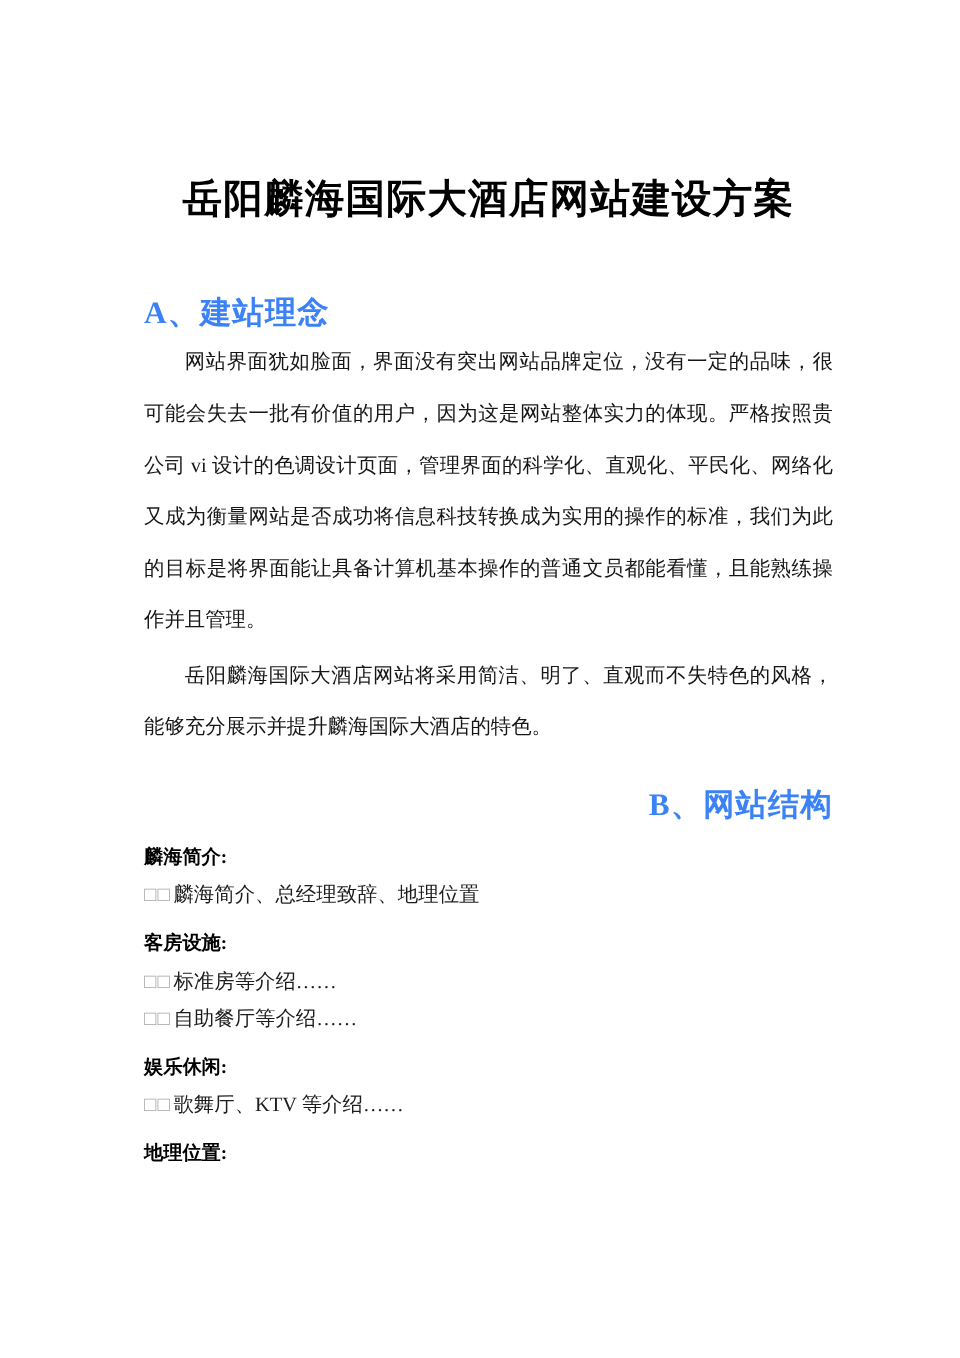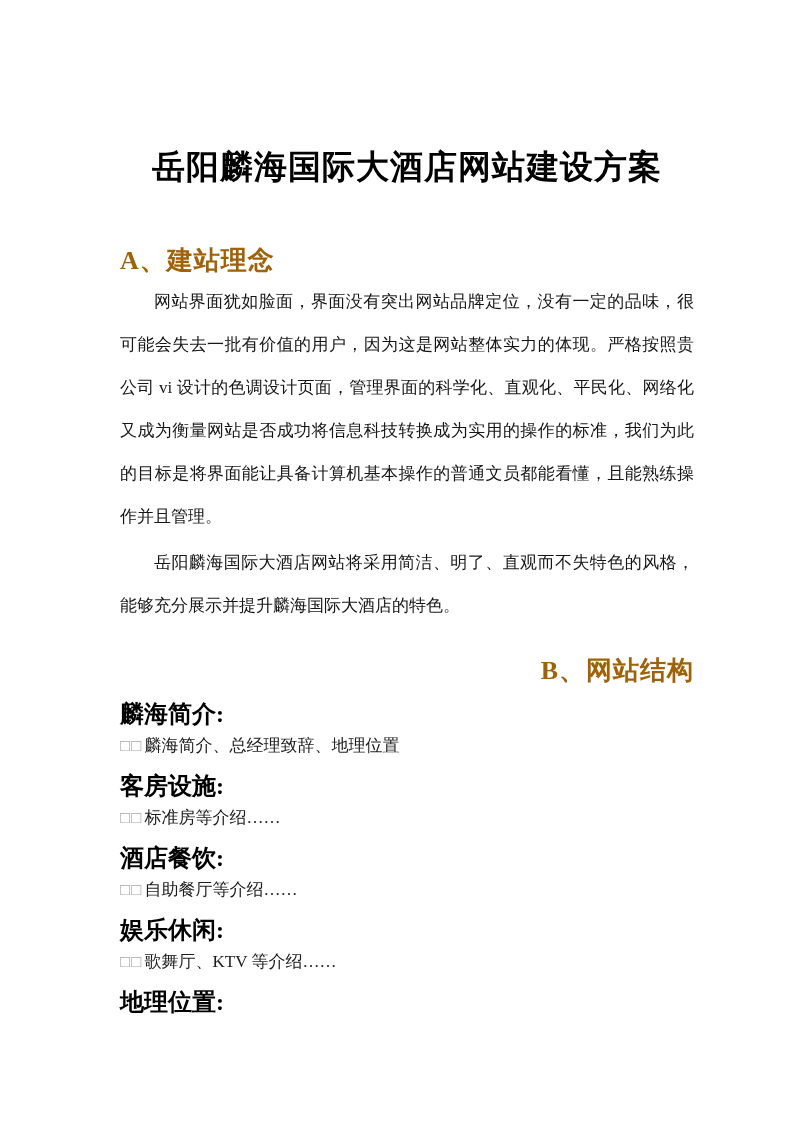--- a/index.html
+++ b/index.html
@@ -24,36 +24,36 @@
     font-weight: 700;
     text-align: center;
     letter-spacing: 1px;
     color: #000000;
   }
   .section-heading {
     font-size: 26px;
     line-height: 32px;
     font-weight: 700;
     letter-spacing: 1px;
-    color: #a16207;
+    color: #3b82f6;
   }
   .heading-a { margin-top: 56px; }
   .heading-b { margin-top: 28px; text-align: right; }
   .para {
     margin-top: 3px;
     font-size: 17px;
     line-height: 43px;
     text-indent: 2em;
     text-align: justify;
     word-break: break-all;
     color: #161616;
   }
   .item-label {
     margin-top: 14px;
-    font-size: 24px;
+    font-size: 16px;
     line-height: 27px;
     font-weight: 700;
     color: #000000;
   }
   .item-detail {
     margin-top: 4px;
     font-size: 17px;
     line-height: 27px;
     color: #1c1c1c;
   }
@@ -82,21 +82,20 @@
     <div class="item-label">麟海简介:</div>
     <div class="item-detail"><span class="tofu">□□</span><span>麟海简介、总经理致辞、地理位置</span></div>
   </div>
 
   <div>
     <div class="item-label">客房设施:</div>
     <div class="item-detail"><span class="tofu">□□</span><span>标准房等介绍……</span></div>
   </div>
 
   <div>
-    <div class="item-label">酒店餐饮:</div>
     <div class="item-detail"><span class="tofu">□□</span><span>自助餐厅等介绍……</span></div>
   </div>
 
   <div>
     <div class="item-label">娱乐休闲:</div>
     <div class="item-detail"><span class="tofu">□□</span><span>歌舞厅、KTV 等介绍……</span></div>
   </div>
 
   <div>
     <div class="item-label">地理位置:</div>

